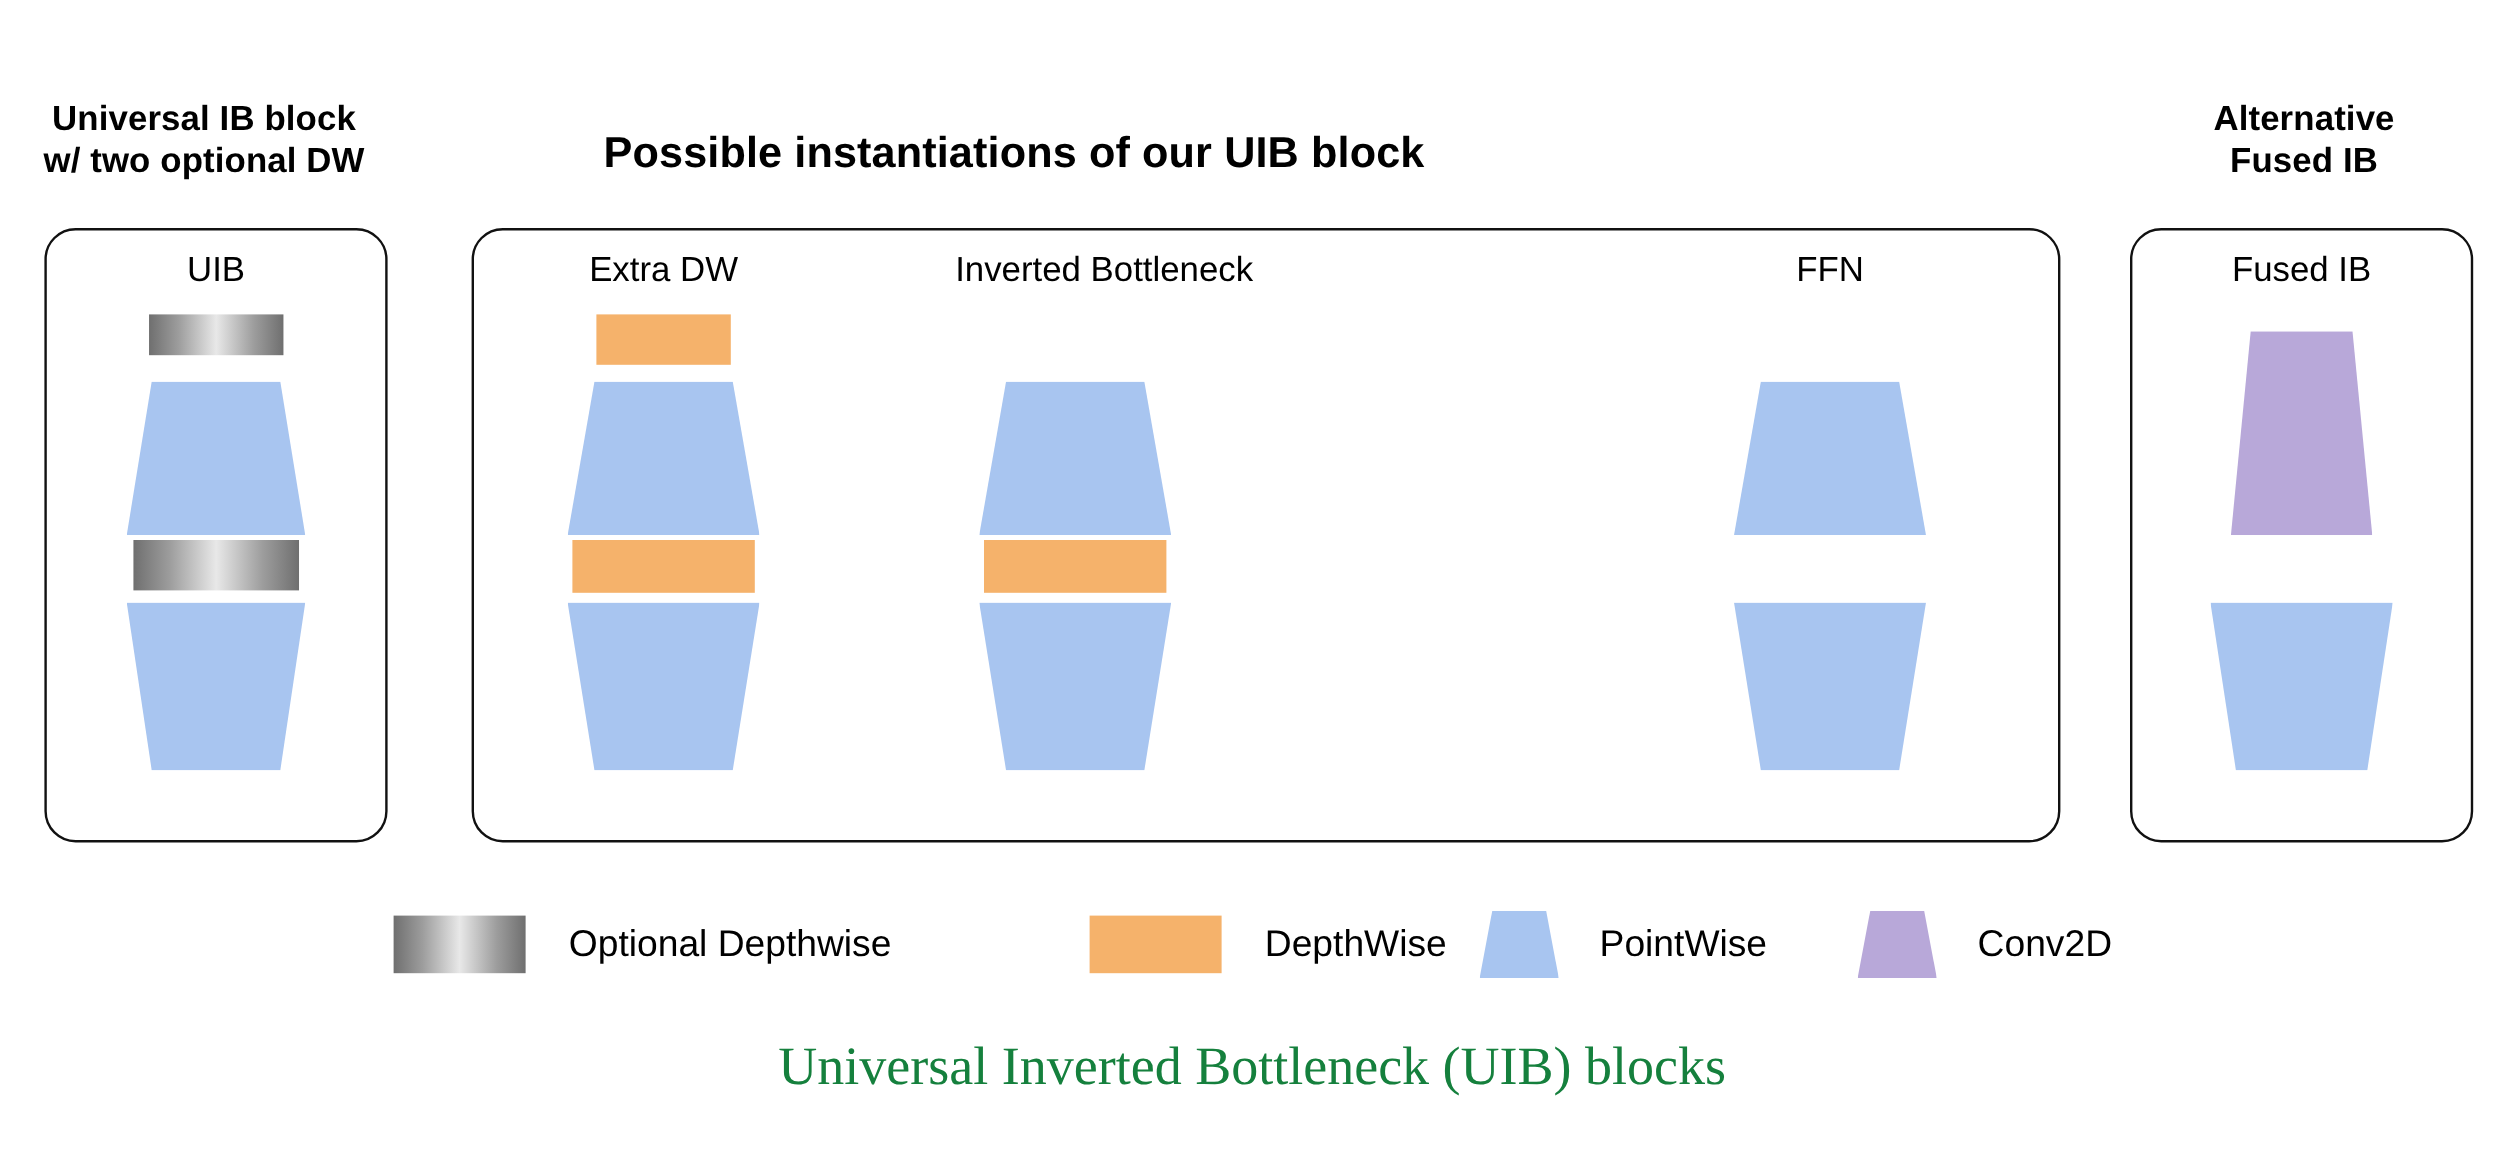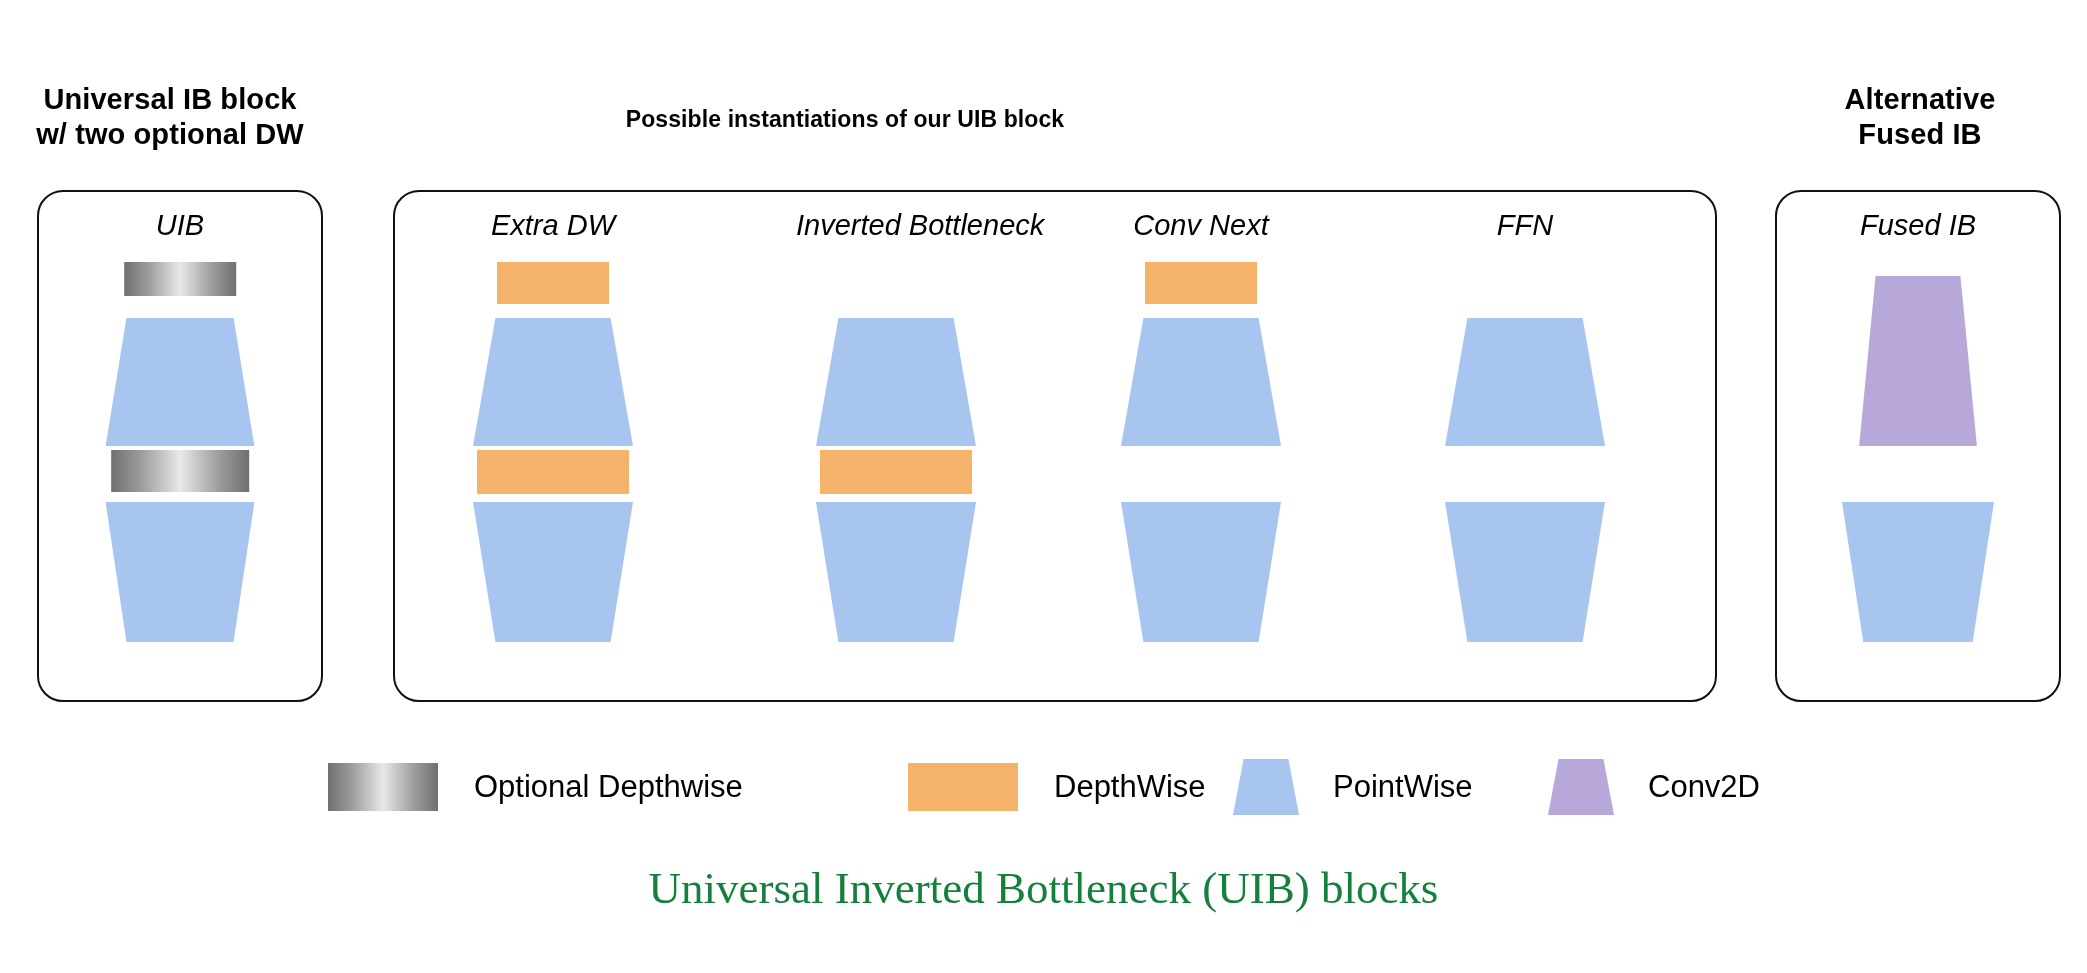--- a/index.html
+++ b/index.html
@@ -3,31 +3,31 @@
 <meta charset="utf-8">
 <style>
   html,body{margin:0;padding:0;background:#ffffff;}
   body{width:2087px;height:973px;position:relative;overflow:hidden;
        font-family:"Liberation Sans",sans-serif;color:#000;}
 
   
   .hdr{position:absolute;font-weight:bold;text-align:center;line-height:1.22;
        font-size:29px;letter-spacing:.1px;}
   #hdr-left{left:10px;top:82px;width:320px;}
-  #hdr-mid{left:500px;top:105px;width:690px;font-size:23px;}
+  #hdr-mid{left:500px;top:105px;width:690px;font-size:36px;}
   #hdr-right{left:1760px;top:82px;width:320px;}
 
   
   .panel{position:absolute;border:2.2px solid #111;border-radius:26px;background:#fff;}
   #panel-left{left:37px;top:190px;width:282px;height:508px;}
   #panel-mid{left:393px;top:190px;width:1320px;height:508px;}
   #panel-right{left:1775px;top:190px;width:282px;height:508px;}
 
   
-  .col{position:absolute;top:0;height:100%;font-style:italic;}
+  .col{position:absolute;top:0;height:100%;}
   .col-title{position:absolute;top:17px;left:0;width:100%;text-align:center;
              font-size:29px;color:#000;white-space:nowrap;}
 
   
   .stack{position:absolute;left:0;width:100%;top:62px;height:430px;}
 
   
   .shape{position:absolute;left:50%;transform:translateX(-50%);}
 
   .bar-gray{background:linear-gradient(90deg,#6f6f6f 0%,#9d9d9d 22%,#e8e8e8 50%,#9d9d9d 78%,#6f6f6f 100%);}
@@ -82,28 +82,20 @@
       </div>
     </div>
     <div class="col" style="left: 401px; width: 200px;">
       <div class="col-title">Inverted Bottleneck</div>
       <div class="stack">
         <div class="shape trap-down cp-down" style="top: 64px; height: 128px; width: 80%;"></div>
         <div class="shape bar-orange" style="top: 196px; height: 44px; width: 76%;"></div>
         <div class="shape trap-up cp-up" style="top: 248px; height: 140px; width: 80%;"></div>
       </div>
     </div>
-    <div class="col" style="left: 706px; width: 200px;">
-      <div class="col-title">Conv Next</div>
-      <div class="stack">
-        <div class="shape bar-orange" style="top: 8px; height: 42px; width: 56%;"></div>
-        <div class="shape trap-down cp-down" style="top: 64px; height: 128px; width: 80%;"></div>
-        <div class="shape trap-up cp-up" style="top: 248px; height: 140px; width: 80%;"></div>
-      </div>
-    </div>
     <div class="col" style="left: 1030px; width: 200px;">
       <div class="col-title">FFN</div>
       <div class="stack">
         <div class="shape trap-down cp-down" style="top: 64px; height: 128px; width: 80%;"></div>
         <div class="shape trap-up cp-up" style="top: 248px; height: 140px; width: 80%;"></div>
       </div>
     </div>
   </div>
 <div class="panel" id="panel-right">
     <div class="col" style="left: 46px; width: 190px;">

